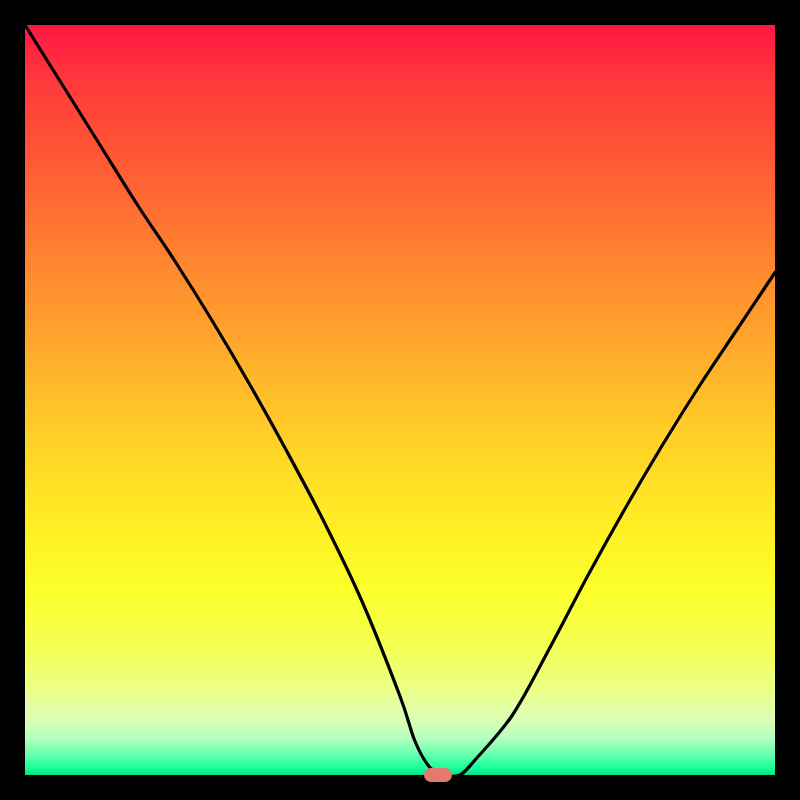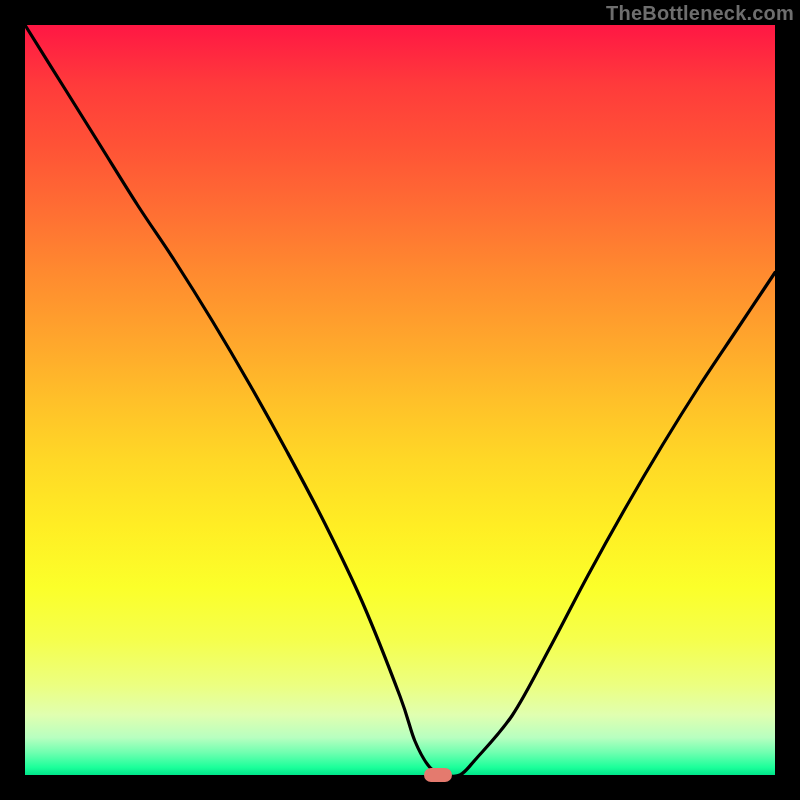--- a/index.html
+++ b/index.html
@@ -76,14 +76,13 @@
 <div class="frame">
 
   <div class="plot-area"></div>
 
   <svg class="curve" viewBox="0 0 750 750" preserveAspectRatio="none">
     <path id="curve-path" d="M 0.00 0.00 C 6.25 10.00, 25.00 40.00, 37.50 60.00 C 50.00 80.00, 62.50 100.00, 75.00 120.00 C 87.50 140.00, 100.00 160.63, 112.50 180.00 C 125.00 199.38, 137.50 216.88, 150.00 236.25 C 162.50 255.63, 175.00 275.63, 187.50 296.25 C 200.00 316.88, 212.50 338.13, 225.00 360.00 C 237.50 381.88, 250.00 404.38, 262.50 427.50 C 275.00 450.63, 287.50 473.75, 300.00 498.75 C 312.50 523.75, 325.00 548.75, 337.50 577.50 C 350.00 606.25, 366.25 648.13, 375.00 671.25 C 383.75 694.38, 385.00 704.38, 390.00 716.25 C 395.00 728.13, 400.00 736.88, 405.00 742.50 C 410.00 748.13, 415.00 748.75, 420.00 750.00 C 425.00 751.25, 430.00 752.50, 435.00 750.00 C 440.00 747.50, 441.25 745.00, 450.00 735.00 C 458.75 725.00, 475.00 708.75, 487.50 690.00 C 500.00 671.25, 512.50 645.63, 525.00 622.50 C 537.50 599.38, 550.00 574.38, 562.50 551.25 C 575.00 528.13, 587.50 505.63, 600.00 483.75 C 612.50 461.88, 625.00 440.63, 637.50 420.00 C 650.00 399.38, 662.50 379.38, 675.00 360.00 C 687.50 340.63, 700.00 322.50, 712.50 303.75 C 725.00 285.00, 743.75 256.87, 750.00 247.50" fill="none" stroke="#000000" stroke-width="3.2" stroke-linecap="round"></path>
   </svg>
 
   <div id="marker" class="marker" style="left: 423.5px; top: 768px;"></div>
 
-  <div class="watermark">TheBottleneck.com</div>
 </div>
 
 </body></html>

